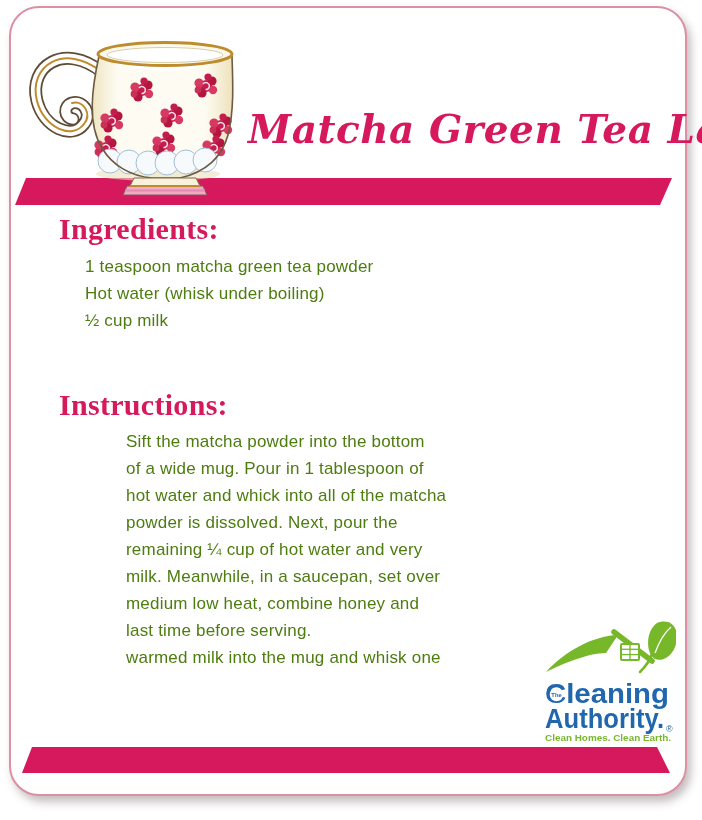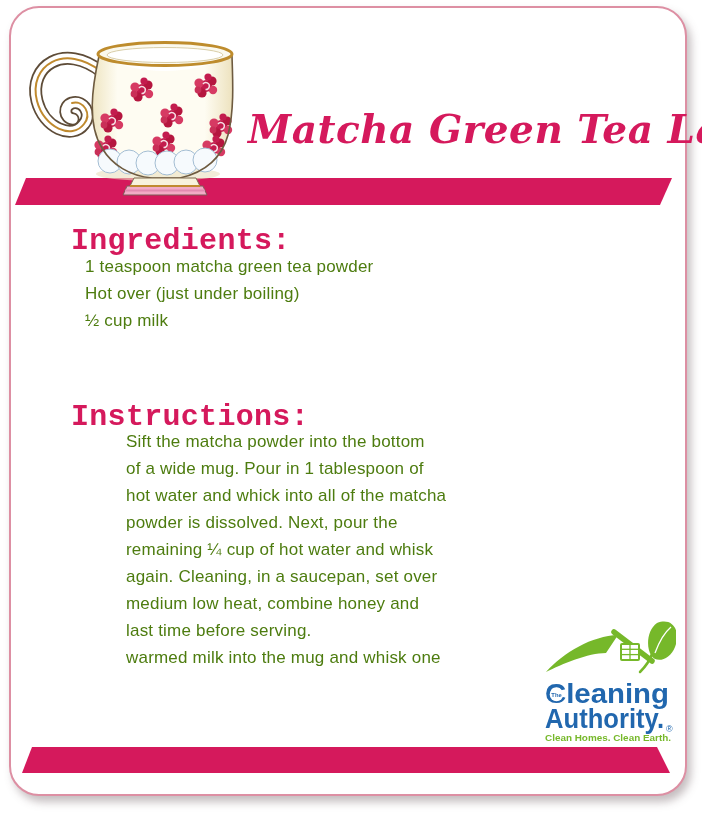--- a/index.html
+++ b/index.html
@@ -21,22 +21,22 @@
     left:22px;top:747px;width:648px;height:26px;
     clip-path:polygon(10px 0,calc(100% - 13px) 0,100% 100%,0 100%);
   }
   .teacup{position:absolute;left:14px;top:26px;width:252px;height:172px;z-index:3;}
   .title{
     position:absolute;left:248px;top:106px;width:416px;text-align:center;
     font-family:"DejaVu Serif",serif;font-style:italic;font-weight:bold;
     font-size:39px;color:#D5195C;letter-spacing:0.5px;z-index:2;white-space:nowrap;
   }
   .section-heading{
-    position:absolute;left:55px;margin:16px;z-index:2;
-    font-family:Liberation Mono, monospace;font-weight:bold;
+    position:absolute;left:55px;margin:4px;z-index:2;
+    font-family:Liberation Serif, serif;font-weight:bold;
     font-size:30px;color:#D5195C;letter-spacing:0.3px;
   }
   #ingredients-heading{top:208px;}
   #instructions-heading{top:384px;}
   .body-lines{
     position:absolute;left:85px;z-index:2;
     font-size:17px;line-height:27px;color:#4d7c0f;letter-spacing:0.2px;
     white-space:nowrap;
   }
   #ingredients-list{top:253px;}
@@ -112,33 +112,33 @@
 </svg>
 
 <div class="title">Matcha Green Tea Latte</div>
 
 <div class="bar bar-top"></div>
 
 <h2 class="section-heading" id="ingredients-heading">Ingredients:</h2>
 
 <div class="body-lines" id="ingredients-list">
   <div>1 teaspoon matcha green tea powder</div>
-  <div>Hot over (just under boiling)</div>
+  <div>Hot water (whisk under boiling)</div>
   <div>½ cup milk</div>
 </div>
 
 <h2 class="section-heading" id="instructions-heading">Instructions:</h2>
 
 <div class="body-lines" id="instructions-list">
   <div>Sift the matcha powder into the bottom</div>
   <div>of a wide mug. Pour in 1 tablespoon of</div>
   <div>hot water and whick into all of the matcha</div>
   <div>powder is dissolved. Next, pour the</div>
-  <div>remaining ¼ cup of hot water and whisk</div>
-  <div>again. Cleaning, in a saucepan, set over</div>
+  <div>remaining ¼ cup of hot water and very</div>
+  <div>milk. Meanwhile, in a saucepan, set over</div>
   <div>medium low heat, combine honey and</div>
   <div>last time before serving.</div>
   <div>warmed milk into the mug and whisk one</div>
 </div>
 
 <svg class="logo" viewBox="0 0 132 124" aria-hidden="true">
   <g>
     <path d="M2,52 C20,32 48,16 74,15 L62,33 C44,33 18,44 2,52 Z" fill="#76B82A"></path>
     <path d="M70,12 L108,41" stroke="#76B82A" stroke-width="5.5" stroke-linecap="round" fill="none"></path>
   </g>

